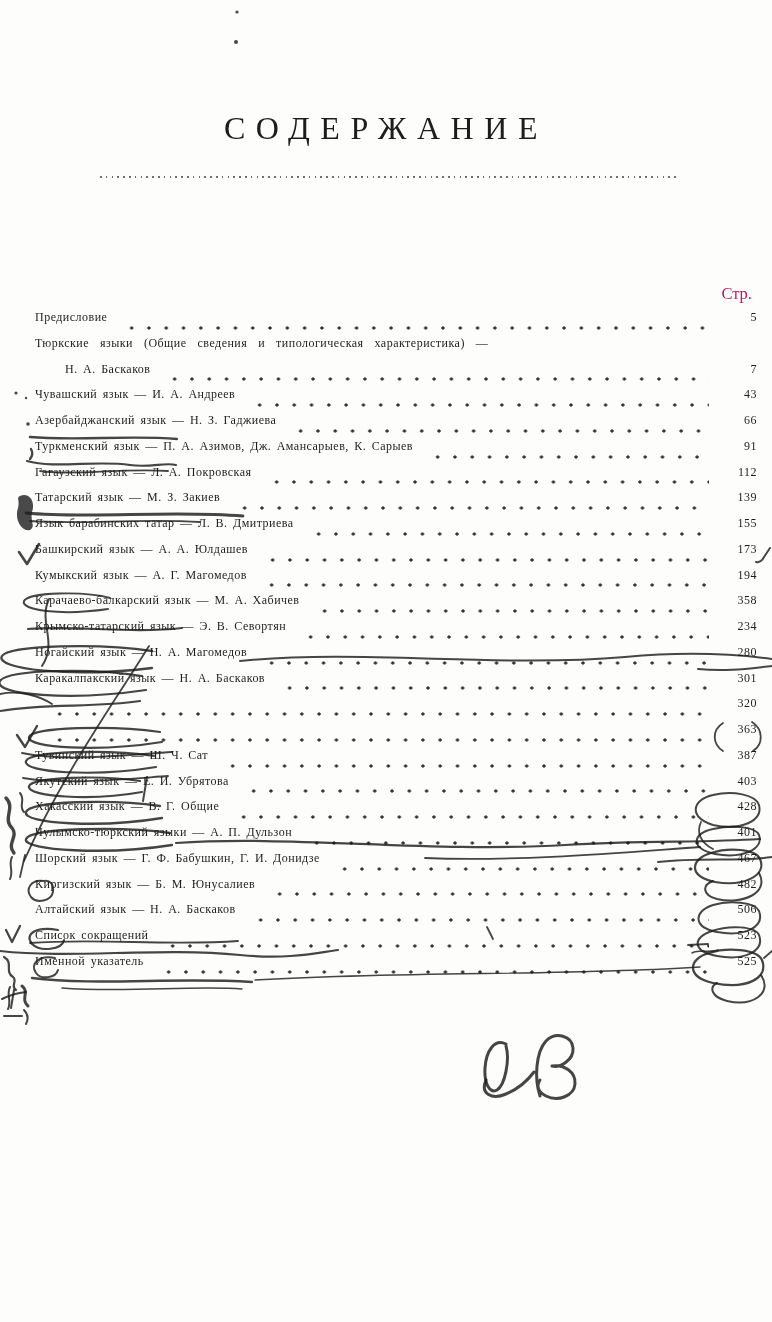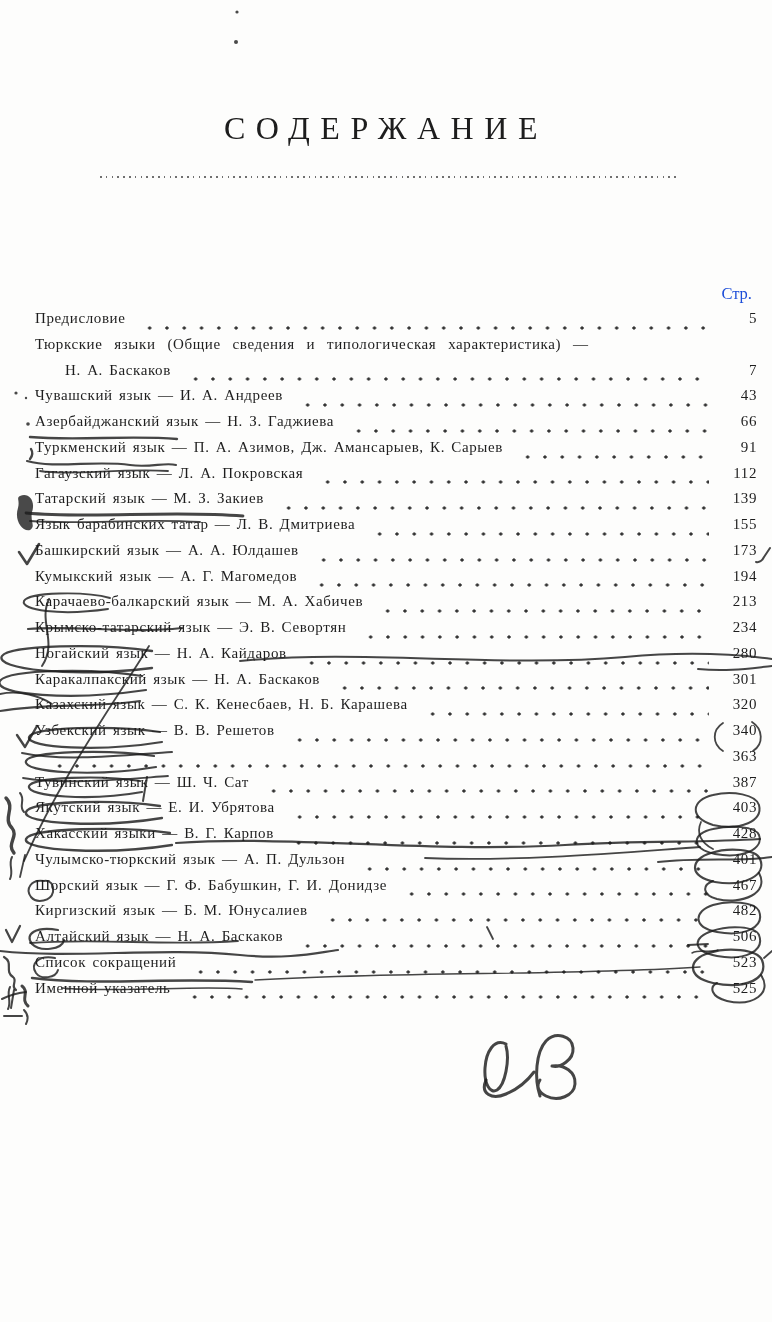--- a/index.html
+++ b/index.html
@@ -14,25 +14,25 @@
     letter-spacing:0.33em; color:#1d1d1d; white-space:nowrap;
   }
   .dotted-rule {
     position:absolute; top:176px; left:100px; width:580px; height:2px;
     background-image:repeating-linear-gradient(to right,#4c4c4c 0 1.6px,transparent 1.6px 5.8px);
     opacity:.8;
   }
   .toc { position:absolute; left:35px; top:284px; width:722px; }
   .col-header {
     height:26px; text-align:right; font-size:16.5px;
-    padding-right:5px; color:#1d4ed8;
+    padding-right:5px; color:#be185d;
   }
   .toc-row {
     display:flex; align-items:baseline; height:25.75px;
-    font-size:15px; letter-spacing:0.04em; word-spacing:2px;
+    font-size:12px; letter-spacing:0.04em; word-spacing:2px;
     white-space:nowrap; color:#1e1e1e;
   }
   .toc-row.indent { padding-left:30px; }
   .toc-row.nopage { word-spacing:7.5px; }
   .toc-label { flex:0 0 auto; }
   .dot-leader {
     flex:1 1 auto; height:4px; align-self:flex-end;
     margin:0 8px 6px 12px;
     background-image:radial-gradient(circle,#333 1.4px,transparent 1.8px);
     background-size:17.3px 4px; background-repeat:repeat-x; background-position:4px 0;
@@ -105,68 +105,62 @@
           <span class="page-num">173</span>
         </div>
         <div class="toc-row">
           <span class="toc-label">Кумыкский язык — А. Г. Магомедов</span>
           <span class="dot-leader"></span>
           <span class="page-num">194</span>
         </div>
         <div class="toc-row">
           <span class="toc-label">Карачаево-балкарский язык — М. А. Хабичев</span>
           <span class="dot-leader"></span>
-          <span class="page-num">213</span>
+          <span class="page-num">358</span>
         </div>
         <div class="toc-row">
           <span class="toc-label">Крымско-татарский язык — Э. В. Севортян</span>
           <span class="dot-leader"></span>
           <span class="page-num">234</span>
         </div>
         <div class="toc-row">
-          <span class="toc-label">Ногайский язык — Н. А. Кайдаров</span>
+          <span class="toc-label">Ногайский язык — Н. А. Магомедов</span>
           <span class="dot-leader"></span>
           <span class="page-num">280</span>
         </div>
         <div class="toc-row">
           <span class="toc-label">Каракалпакский язык — Н. А. Баскаков</span>
           <span class="dot-leader"></span>
           <span class="page-num">301</span>
         </div>
         <div class="toc-row">
-          <span class="toc-label">Казахский язык — С. К. Кенесбаев, Н. Б. Карашева</span>
           <span class="dot-leader"></span>
           <span class="page-num">320</span>
         </div>
         <div class="toc-row">
-          <span class="toc-label">Узбекский язык — В. В. Решетов</span>
-          <span class="dot-leader"></span>
-          <span class="page-num">340</span>
-        </div>
-        <div class="toc-row">
           <span class="dot-leader"></span>
           <span class="page-num">363</span>
         </div>
         <div class="toc-row">
           <span class="toc-label">Тувинский язык — Ш. Ч. Сат</span>
           <span class="dot-leader"></span>
           <span class="page-num">387</span>
         </div>
         <div class="toc-row">
           <span class="toc-label">Якутский язык — Е. И. Убрятова</span>
           <span class="dot-leader"></span>
           <span class="page-num">403</span>
         </div>
         <div class="toc-row">
-          <span class="toc-label">Хакасский языки — В. Г. Карпов</span>
+          <span class="toc-label">Хакасский язык — В. Г. Общие</span>
           <span class="dot-leader"></span>
           <span class="page-num">428</span>
         </div>
         <div class="toc-row">
-          <span class="toc-label">Чулымско-тюркский язык — А. П. Дульзон</span>
+          <span class="toc-label">Чулымско-тюркский языки — А. П. Дульзон</span>
           <span class="dot-leader"></span>
           <span class="page-num">401</span>
         </div>
         <div class="toc-row">
           <span class="toc-label">Шорский язык — Г. Ф. Бабушкин, Г. И. Донидзе</span>
           <span class="dot-leader"></span>
           <span class="page-num">467</span>
         </div>
         <div class="toc-row">
           <span class="toc-label">Киргизский язык — Б. М. Юнусалиев</span>

